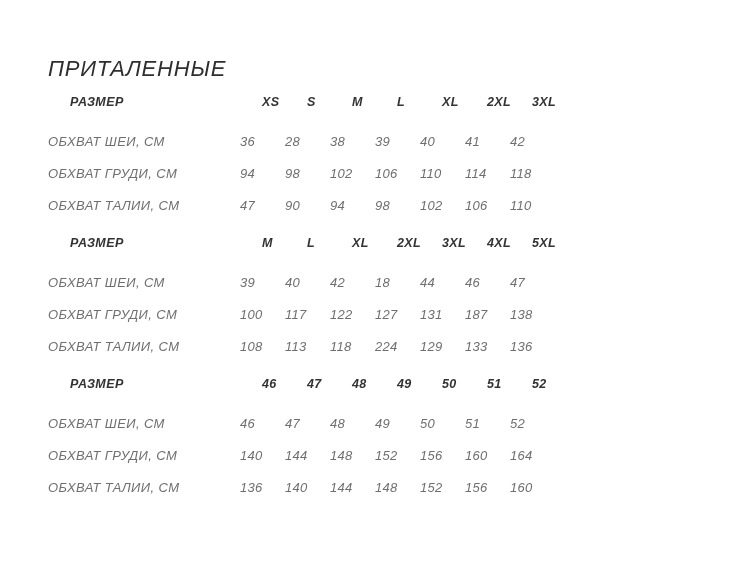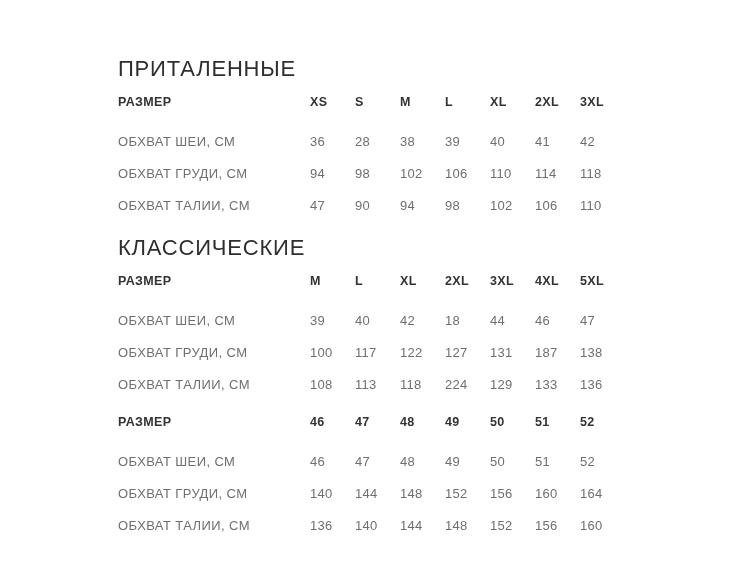--- a/index.html
+++ b/index.html
@@ -7,22 +7,23 @@
     padding: 0;
     background: #ffffff;
   }
   body {
     width: 743px;
     height: 581px;
     overflow: hidden;
     font-family: "Liberation Sans", "DejaVu Sans", sans-serif;
   }
   .page {
-    padding: 55px 0 0 118px;
+    padding: 55px 0 0 48px;
     box-sizing: border-box;
+    font-style: italic;
   }
   .section {
     margin-bottom: 19px;
   }
   .section-title {
     margin: 0 0 10px 0;
     font-size: 22px;
     line-height: 28px;
     font-weight: 400;
     letter-spacing: 0.8px;
@@ -43,20 +44,21 @@
     height: 18px;
     line-height: 18px;
     font-size: 12.5px;
     letter-spacing: 0.3px;
     white-space: nowrap;
   }
   .header-cell {
     color: #333333;
     font-weight: 700;
     letter-spacing: 0.4px;
+    margin-left: 22px;
   }
   .label-cell {
     letter-spacing: 0.4px;
   }
   .data-row .label-cell,
   .value-cell {
     color: #6f6f6f;
     font-weight: 400;
     font-size: 13px;
   }
@@ -102,21 +104,20 @@
         <div class="cell value-cell">47</div>
         <div class="cell value-cell">90</div>
         <div class="cell value-cell">94</div>
         <div class="cell value-cell">98</div>
         <div class="cell value-cell">102</div>
         <div class="cell value-cell">106</div>
         <div class="cell value-cell">110</div>
       </div>
     </section>
     <section class="section">
-      <h2 class="section-title">КЛАССИЧЕСКИЕ</h2>
       <div class="row header-row">
         <div class="cell label-cell header-cell">РАЗМЕР</div>
         <div class="cell header-cell">M</div>
         <div class="cell header-cell">L</div>
         <div class="cell header-cell">XL</div>
         <div class="cell header-cell">2XL</div>
         <div class="cell header-cell">3XL</div>
         <div class="cell header-cell">4XL</div>
         <div class="cell header-cell">5XL</div>
       </div>

